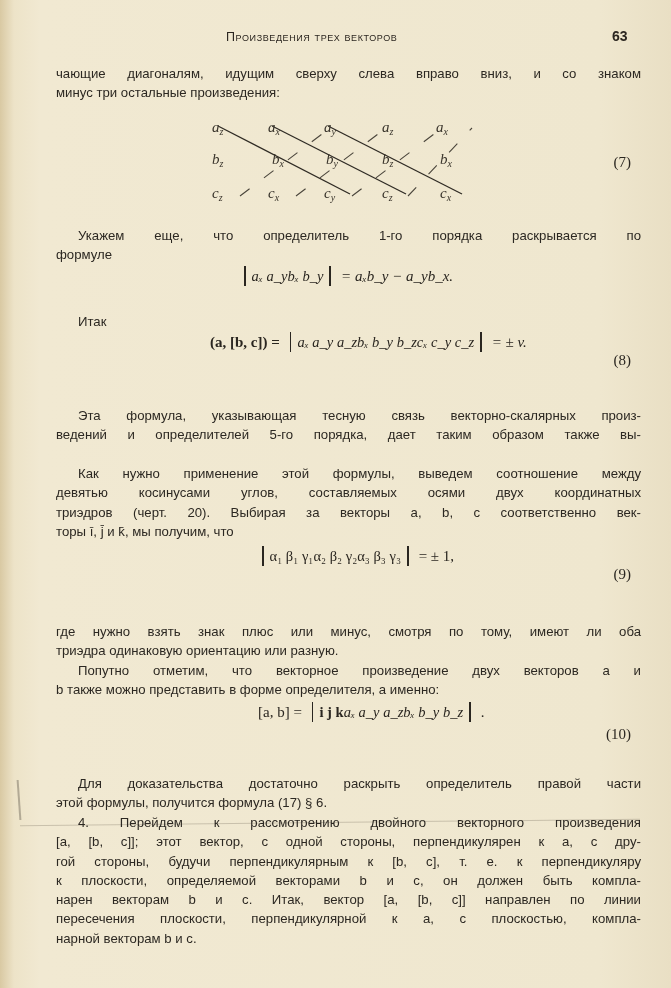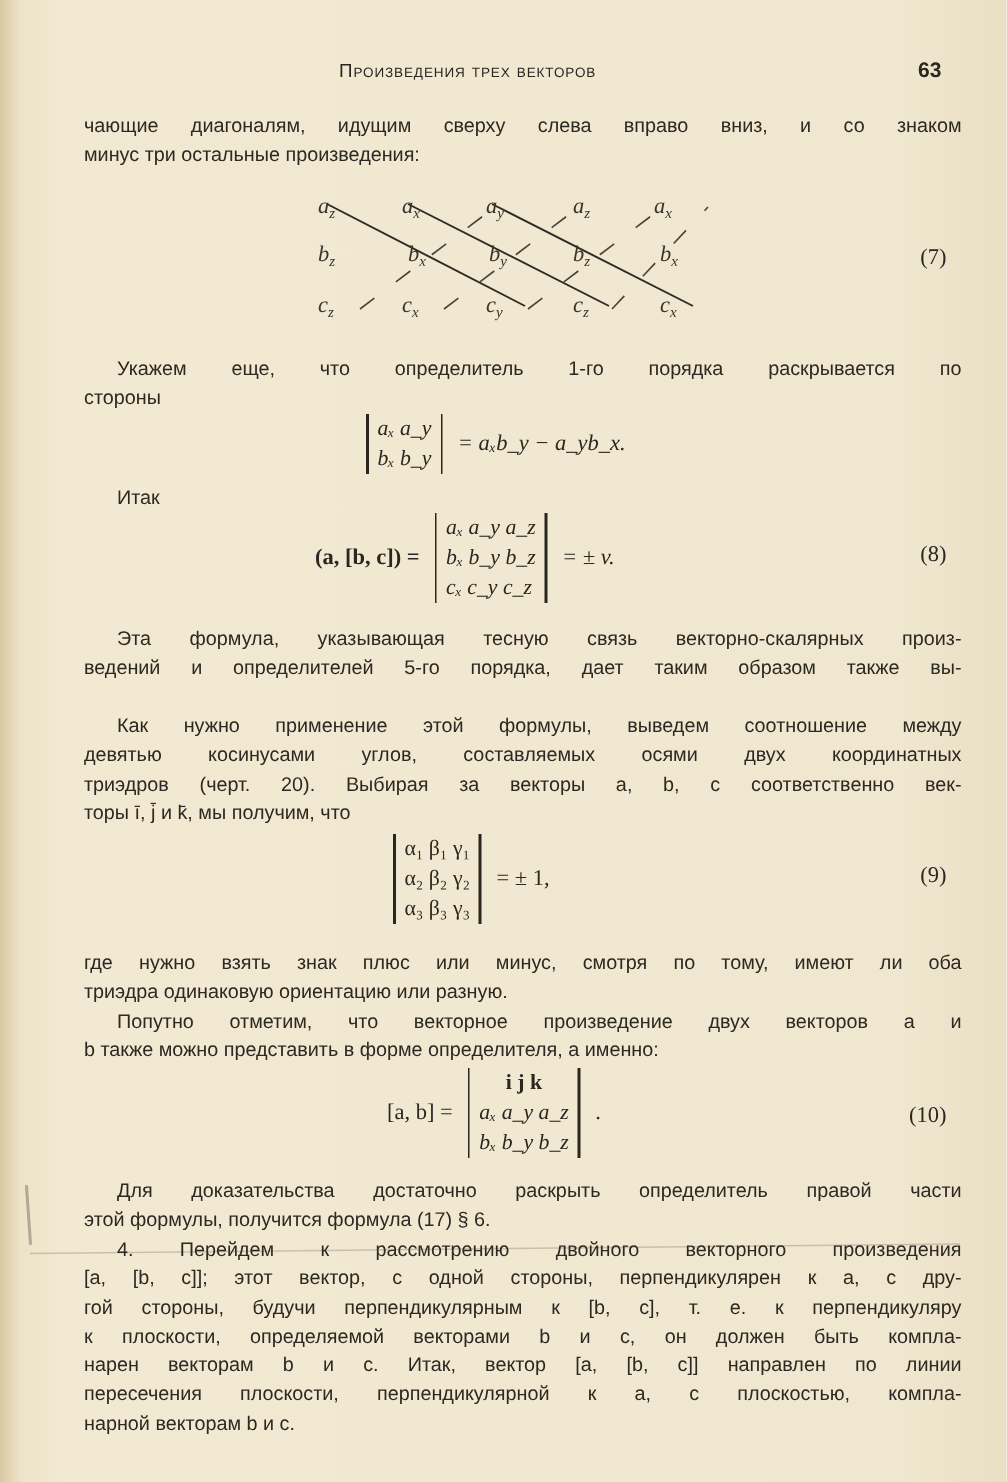--- a/index.html
+++ b/index.html
@@ -3,21 +3,21 @@
 <meta charset="utf-8">
 <style>
   html, body { margin:0; padding:0; }
   body {
     width:671px; height:988px; overflow:hidden;
     background: linear-gradient(90deg, #d9c9a3 0px, #ede3c8 14px, #f1e9d2 40px, #efe7cf 600px, #e9dfc4 671px);
     font-family: "Liberation Serif", "DejaVu Serif", serif;
     color:#2a2620;
     position:relative;
   }
-  .page { position:absolute; left:0; top:10px; width:671px; height:908px; }
+  .page { position:absolute; left:0; top:0; width:671px; height:908px; }
   .header { position:absolute; top:28px; left:0; width:671px; height:20px; }
   .running-title {
     position:absolute; left:226px; top:2px;
     font-family:"Liberation Sans", "DejaVu Sans", sans-serif;
     font-size:12.5px; letter-spacing:0.6px; font-variant:small-caps; color:#2b2620;
   }
   .page-number {
     position:absolute; left:612px; top:0;
     font-family:"Liberation Sans", sans-serif; font-size:14px; font-weight:bold; color:#2b2620;
   }
@@ -34,21 +34,21 @@
   .bold { font-weight:bold; font-style:normal; font-family:"Liberation Serif", serif;}
   .eqnum {
     position:absolute; right:40px;
     font-family:"Liberation Serif", serif; font-size:15px; color:#2a2620;
   }
   .det {
     position:absolute; display:flex; align-items:center;
     font-family:"Liberation Serif", serif; font-size:15px;
   }
   .det .bar { width:1.6px; background:#2a2620; align-self:stretch; margin:0 6px; }
-  .det .rows { display:flex; flex-direction:column; line-height:20px; font-style:italic; font-size:14.5px; }
+  .det .rows { display:flex; flex-direction:row; line-height:20px; font-style:italic; font-size:14.5px; }
   .det .rows span { white-space:nowrap; }
   .det .lhs, .det .rhs { white-space:nowrap; padding:0 4px; }
   .diagram { position:absolute; left:210px; top:114px; width:310px; height:100px; }
   .diagram text { font-family:"Liberation Serif", serif; font-style:italic; font-size:15px; fill:#3a352c; }
   .margin-mark { position:absolute; left:18px; top:780px; width:2px; height:40px; background:#8a8272; transform:rotate(-4deg); opacity:.6; }
   .underline-mark { position:absolute; left:20px; top:822px; width:620px; height:1px; background:#9a917f; opacity:.45; transform:rotate(-0.6deg); }
 </style>
 </head>
 <body>
 
@@ -89,21 +89,21 @@
     <text x="2" y="84">c<tspan font-size="10" dy="3">z</tspan></text>
     <text x="58" y="84">c<tspan font-size="10" dy="3">x</tspan></text>
     <text x="114" y="84">c<tspan font-size="10" dy="3">y</tspan></text>
     <text x="172" y="84">c<tspan font-size="10" dy="3">z</tspan></text>
     <text x="230" y="84">c<tspan font-size="10" dy="3">x</tspan></text>
   </svg>
   <span class="eqnum" style="top:154px;">(7)</span>
 
   <div class="text" style="top:226px;">
     <span class="line indent">Укажем еще, что определитель 1-го порядка раскрывается по</span>
-    <span class="line last">стороны</span>
+    <span class="line last">формуле</span>
   </div>
 
   <div class="det" style="left:238px; top:266px;">
     <span class="bar"></span>
     <span class="rows">
       <span>aₓ a_y</span>
       <span>bₓ b_y</span>
     </span>
     <span class="bar"></span>
     <span class="rhs math">= aₓb_y − a_yb_x.</span>

